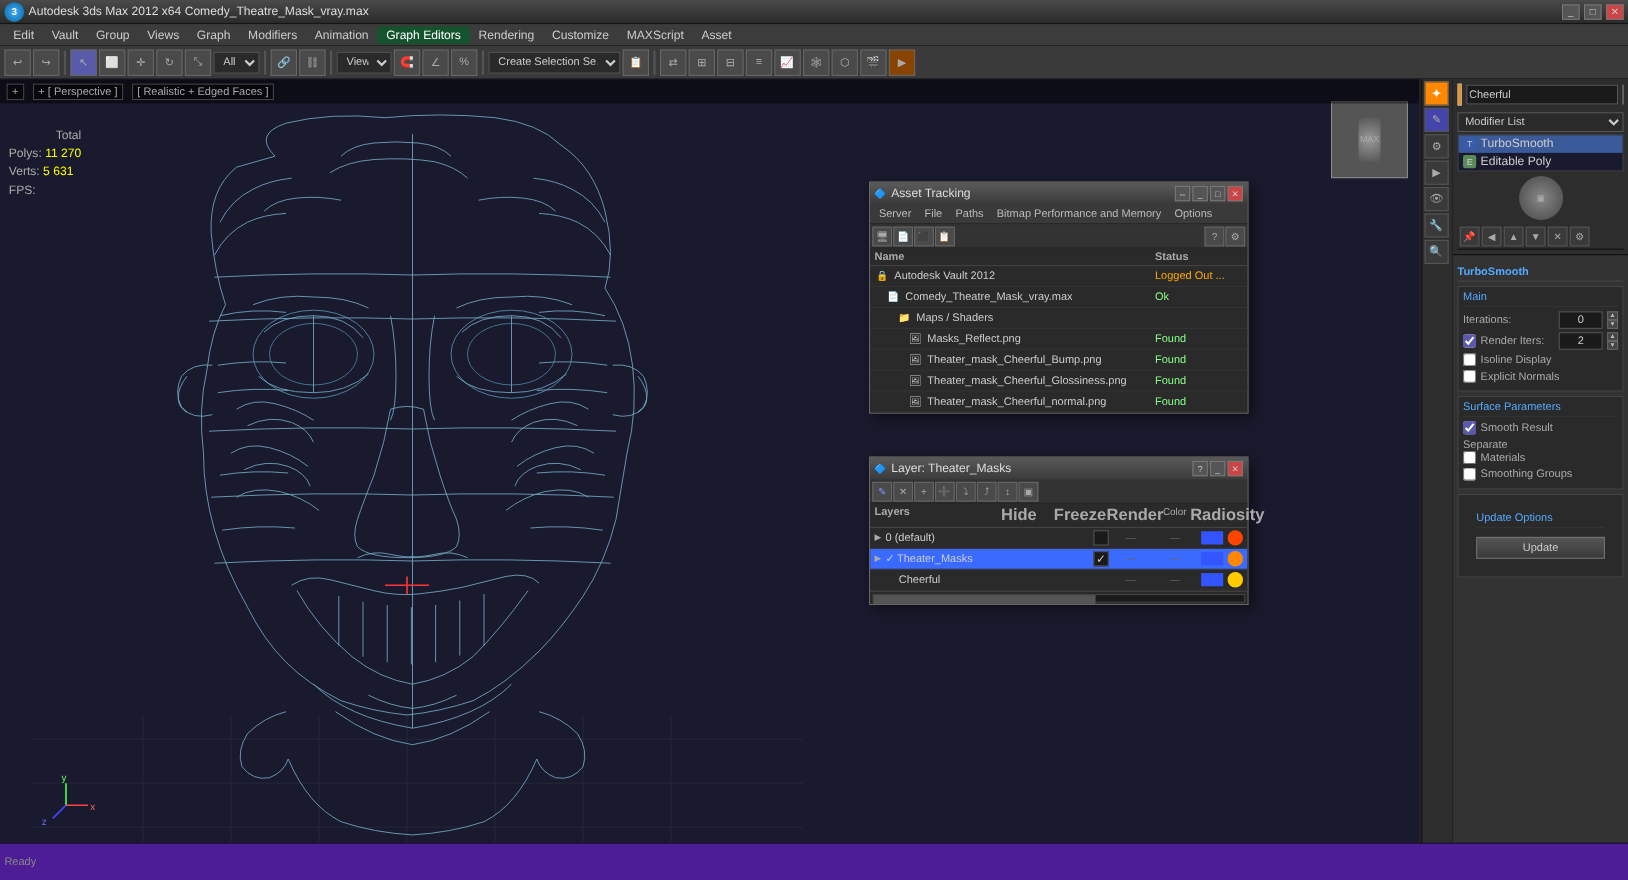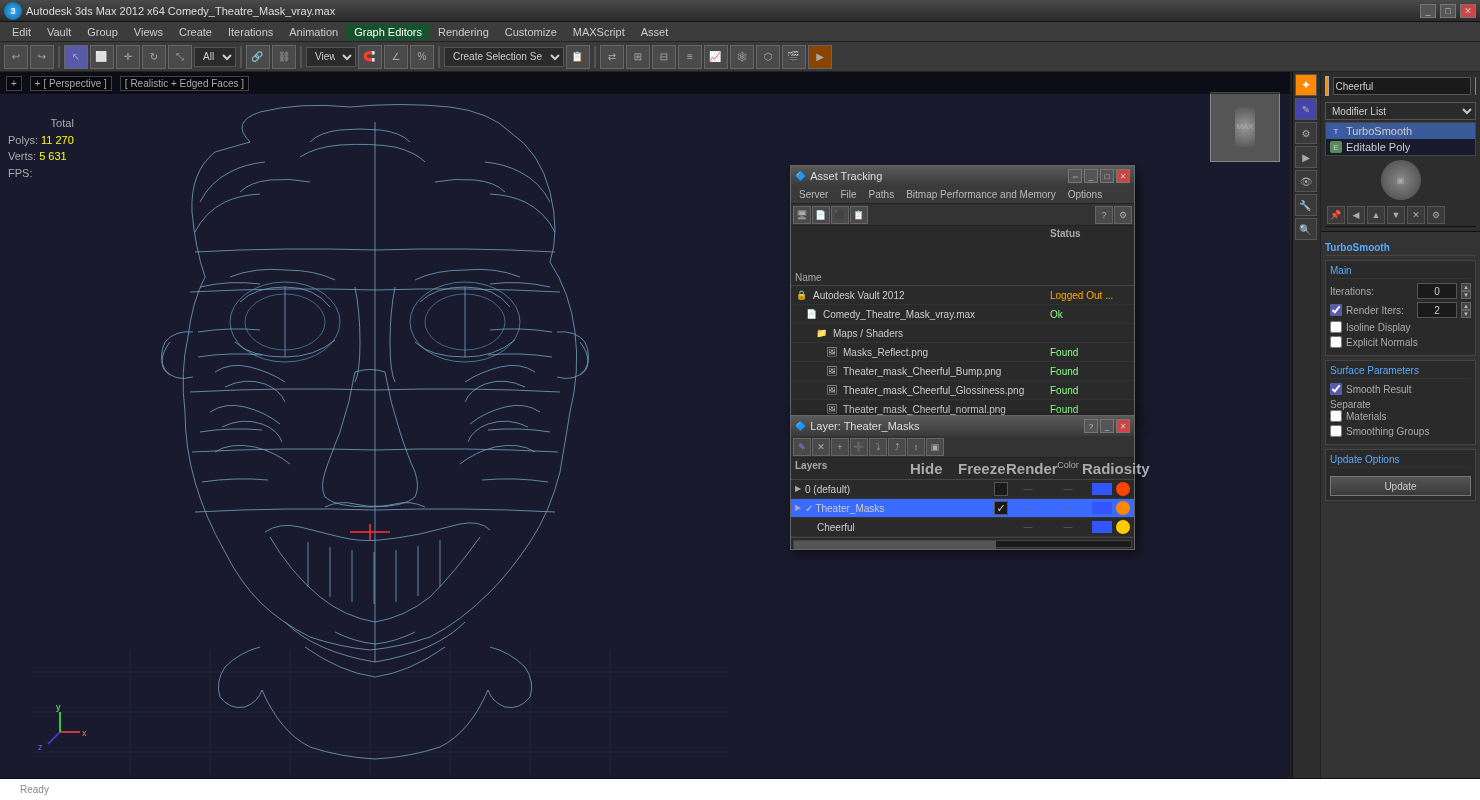--- a/index.html
+++ b/index.html
@@ -340,26 +340,26 @@
     .right-icon {
       width: 22px; height: 22px;
       background: #3a3a3a;
       border: 1px solid #555;
       display: flex; align-items: center; justify-content: center;
       font-size: 10px; color: #aaa; cursor: pointer;
     }
 
     
     #status-bar {
-      height: 22px;
-      background: #ffffff;
+      height: 34px;
+      background: #4c1d95;
       border-top: 1px solid #111;
       display: flex;
       align-items: center;
-      padding: 0 20px;
+      padding: 0 4px;
       font-size: 10px;
       color: #888;
       position: absolute;
       bottom: 0; left: 0; right: 0;
     }
 
     
     #asset-tracking {
       position: absolute;
       top: 165px; left: 790px;
@@ -440,22 +440,21 @@
       display: flex;
       background: #2a2a2a;
       border-bottom: 1px solid #444;
       padding: 2px 4px;
     }
 
     .th-name {
       flex: 1;
       font-size: 10px;
       color: #aaa;
-      font-weight: normal;
-      margin-top: 44px;
+      font-weight: bold;
     }
     .th-status {
       width: 80px;
       font-size: 10px;
       color: #aaa;
       font-weight: bold;
     }
 
     .panel-table {
       background: #2a2a2a;
@@ -607,22 +606,22 @@
     <div class="win-btn">□</div>
     <div class="win-btn close">✕</div>
   </div>
 </div>
 
 <div id="menu-bar">
   <div class="menu-item">Edit</div>
   <div class="menu-item">Vault</div>
   <div class="menu-item">Group</div>
   <div class="menu-item">Views</div>
-  <div class="menu-item">Create</div>
-  <div class="menu-item">Iterations</div>
+  <div class="menu-item">Graph</div>
+  <div class="menu-item">Modifiers</div>
   <div class="menu-item">Animation</div>
   <div class="menu-item highlighted">Graph Editors</div>
   <div class="menu-item">Rendering</div>
   <div class="menu-item">Customize</div>
   <div class="menu-item">MAXScript</div>
   <div class="menu-item">Asset</div>
 </div>
 
 <div id="toolbar">
   <div class="tb-btn">↩</div>
@@ -940,21 +939,21 @@
               <input type="checkbox" class="param-checkbox" style="">
               <span class="param-label">Materials</span>
             </div>
 
             <div class="param-row">
               <input type="checkbox" class="param-checkbox" style="">
               <span class="param-label">Smoothing Groups</span>
             </div>
           </div>
 
-          <div style="background:#2a2a2a; padding:4px; border:1px solid #444; margin-bottom:4px;">
+          <div style="background:#2a2a2a; padding:16px; border:1px solid #444; margin-bottom:4px;">
             <div style="font-size:10px; color:#5af; border-bottom:1px solid #333; padding-bottom:2px; margin-bottom:4px;">Update Options</div>
             
             
             <button class="update-btn">Update</button>
           </div>
         </div>
       </div>
     </div>
   </div>
 </div>

